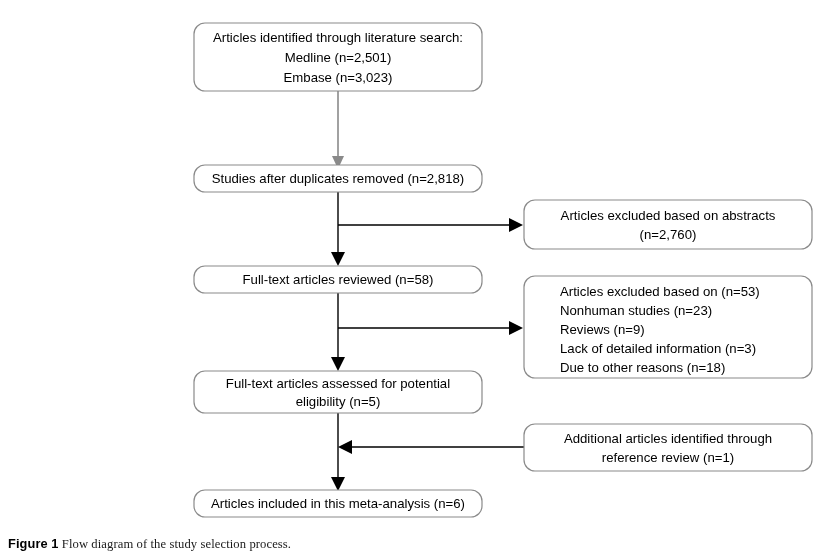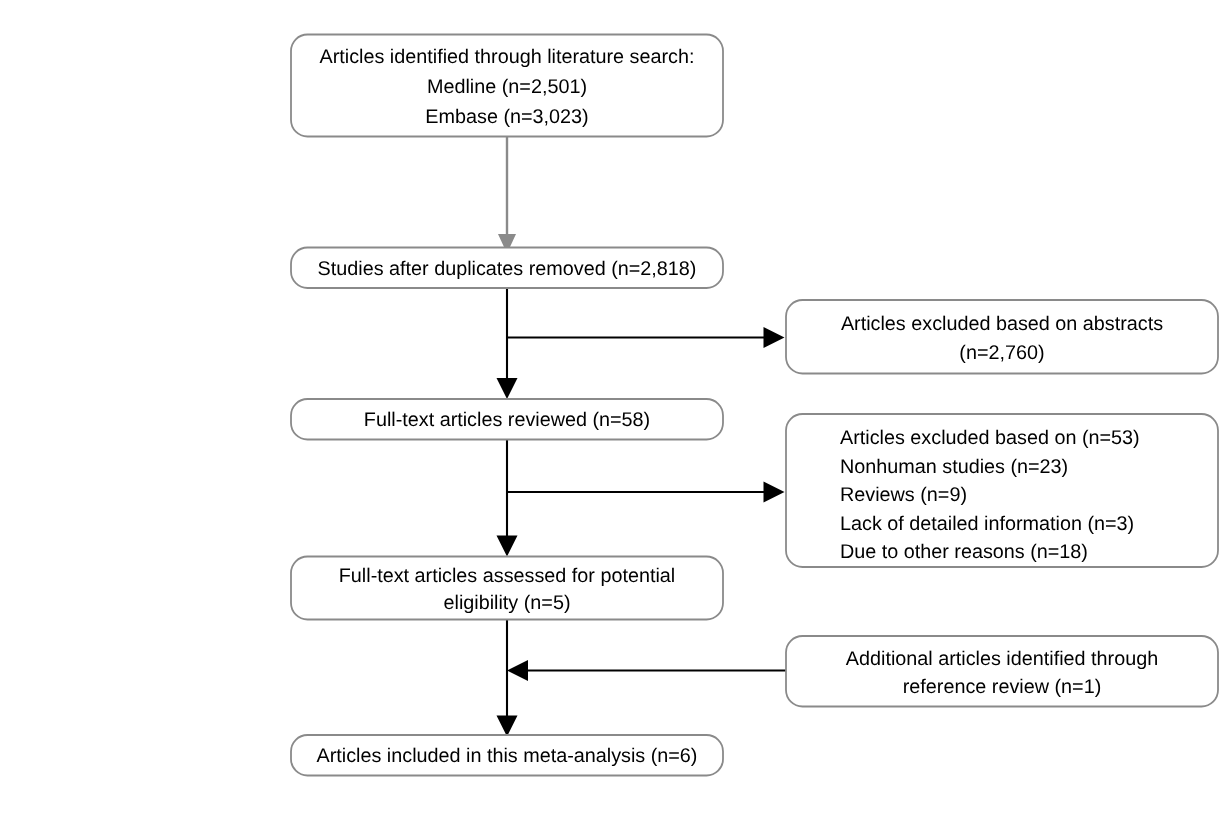--- a/index.html
+++ b/index.html
@@ -159,14 +159,17 @@
       <text class="box-text center" x="668" y="462">reference review (n=1)</text>
     </g>
 
     <g>
       <rect class="box-rect" x="194" y="490" width="288" height="27" rx="11" ry="11"></rect>
       <text class="box-text center" x="338" y="508">Articles included in this meta-analysis (n=6)</text>
     </g>
 
   </svg>
 
+  <div class="caption">
+    <span class="cap-label">Figure 1</span><span class="cap-text">&nbsp;</span><span class="cap-text">Flow diagram of the study selection process.</span>
+  </div>
 
 </div>
 
 </body></html>

